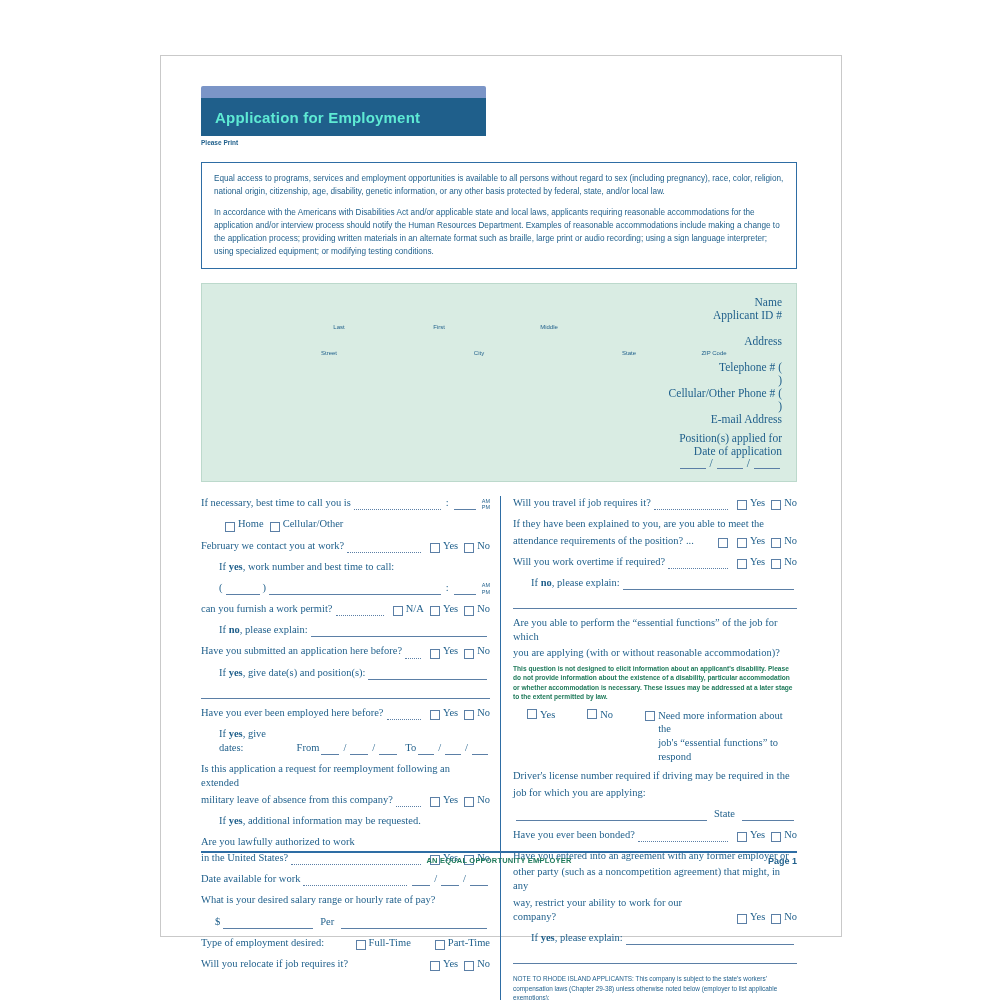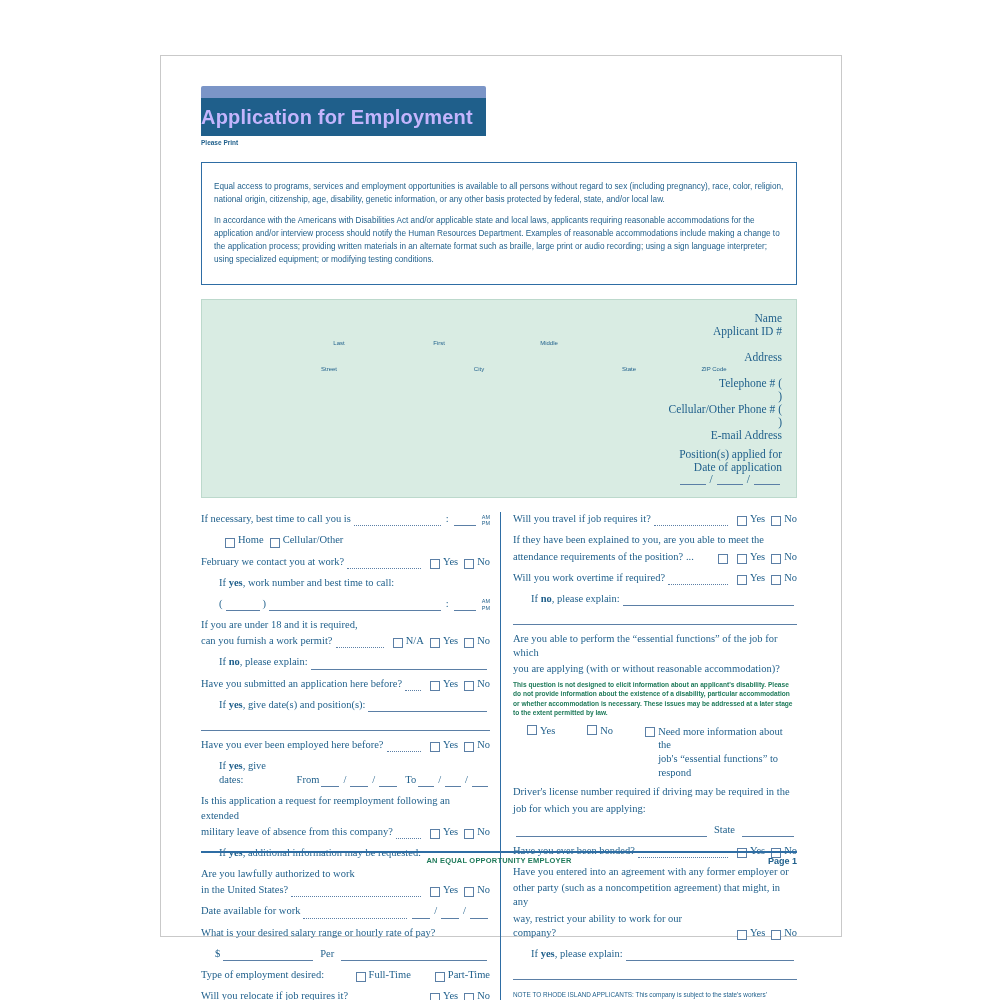--- a/index.html
+++ b/index.html
@@ -4,25 +4,25 @@
 <style>
   html,body{margin:0;padding:0;background:#ffffff;}
   body{width:1000px;height:1000px;font-family:"Liberation Serif",serif;}
   .page{position:relative;width:1000px;height:1000px;background:#ffffff;}
   .sheet{position:absolute;left:160px;top:55px;width:680px;height:880px;background:#ffffff;border:1px solid #c9c9c9;box-shadow:0 0 0 0 #fff;}
   .inner{position:absolute;left:40px;top:30px;width:600px;}
 
   
   .hdr-tab{width:285px;height:12px;background:#7b95c7;border-radius:2px 2px 0 0;}
   .hdr-bar{width:285px;height:38px;background:#1f5f8b;display:flex;align-items:center;}
-  .hdr-bar .title{color:#c4b5fd;font-family:"Liberation Sans",sans-serif;font-weight:bold;font-size:20px;letter-spacing:0.2px;}
+  .hdr-bar .title{color:#5eead4;font-family:"Liberation Sans",sans-serif;font-weight:bold;font-size:15px;padding-left:14px;letter-spacing:0.2px;}
   .please-print{font-family:"Liberation Sans",sans-serif;font-size:6.5px;color:#1f5f8b;font-weight:bold;margin-top:3px;}
 
   
-  .eeo{margin-top:16px;width:596px;border:1px solid #2e6da4;padding:18px 12px;box-sizing:border-box;}
+  .eeo{margin-top:16px;width:596px;border:1px solid #2e6da4;padding:10px 12px;box-sizing:border-box;}
   .eeo p{margin:0 0 9px 0;font-family:"Liberation Sans",sans-serif;font-size:8.2px;line-height:1.55;color:#1f5f8b;}
   .eeo p:last-child{margin-bottom:0;}
 
   
   .green{margin-top:14px;width:596px;background:#d9ece3;border:1px solid #bcd9cc;padding:12px 14px 10px 14px;box-sizing:border-box;color:#1f5f8b;}
   .grow{display:flex;align-items:flex-end;font-size:11.5px;margin-bottom:2px;flex-direction:column;}
   .lbl{white-space:nowrap;}
   .rule{border-bottom:1px solid #5b7fa6;flex:1;height:12px;margin:0 4px;}
   .sub{display:flex;font-size:6px;font-family:"Liberation Sans",sans-serif;color:#1f5f8b;margin-bottom:5px;}
   .sub span{text-align:center;}
@@ -165,23 +165,20 @@
           <div class="row indent">
             <span>(</span>
             <span class="lineS" style="width:34px"></span>
             <span>)</span>
             <span class="line"></span>
             <span style="margin:0 2px">:</span>
             <span class="lineS" style="width:22px"></span>
             <span class="ampm">AM<br>PM</span>
           </div>
 
-          <div class="row" style="margin-bottom:2px">
-            <span>If you are under 18 and it is required,</span>
-          </div>
           <div class="row">
             <span class="txt">can you furnish a work permit?</span>
             <span class="dots"></span>
             <span class="chk"></span>
             <span>N/A</span>
             <span class="chk"></span>
             <span>Yes</span>
             <span class="chk"></span>
             <span>No</span>
           </div>

